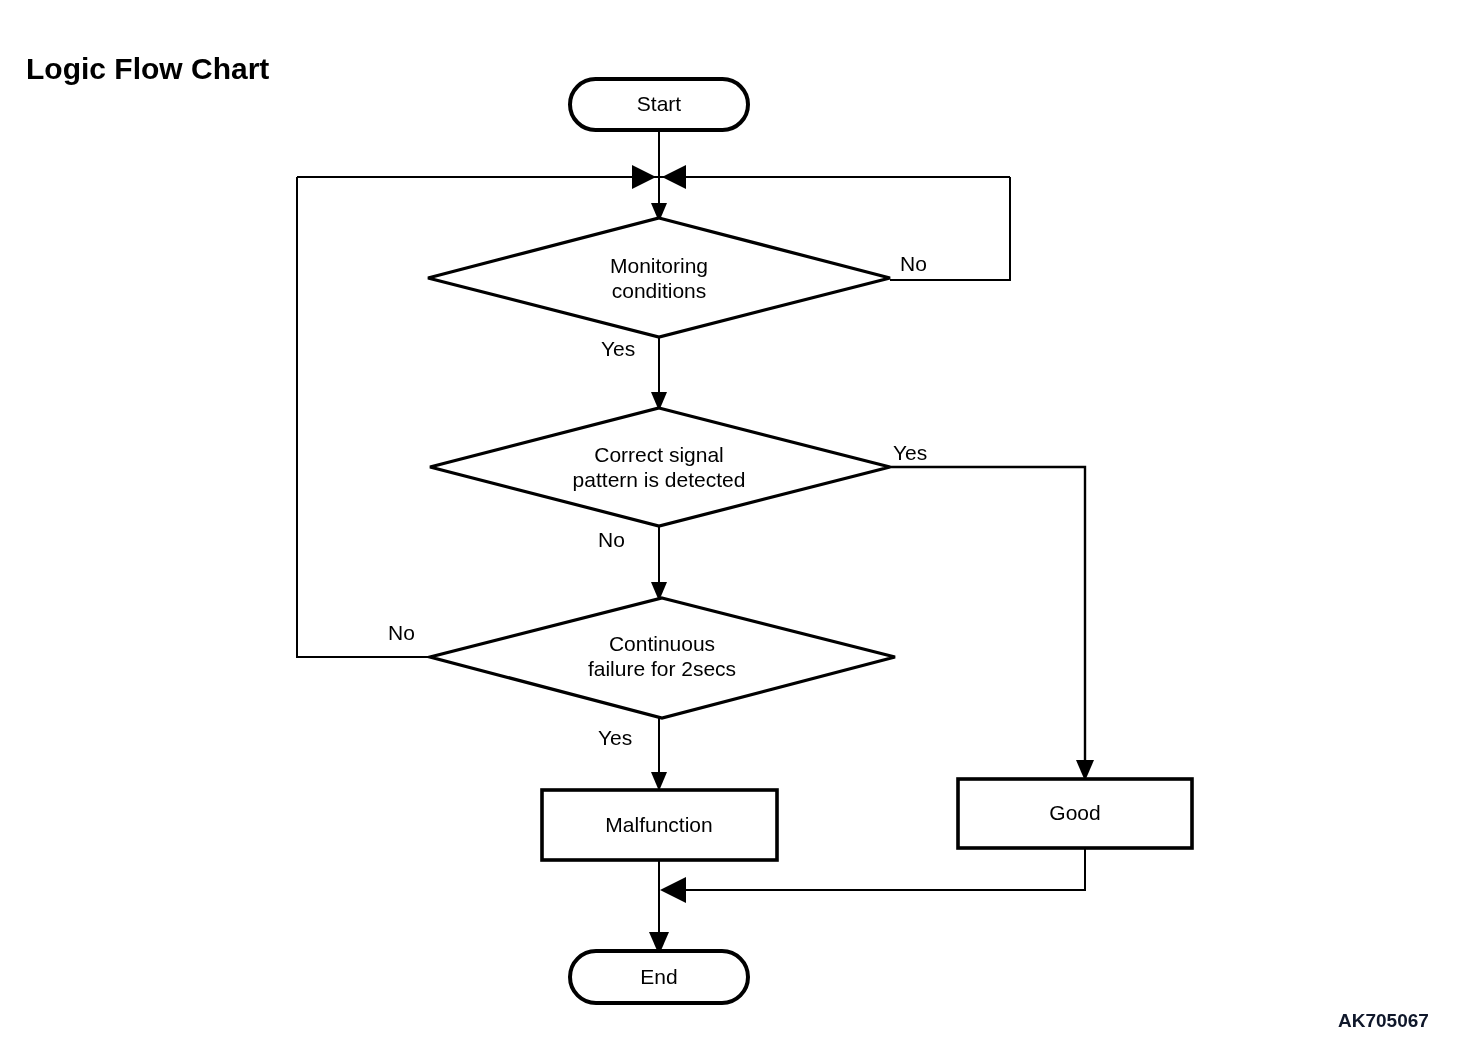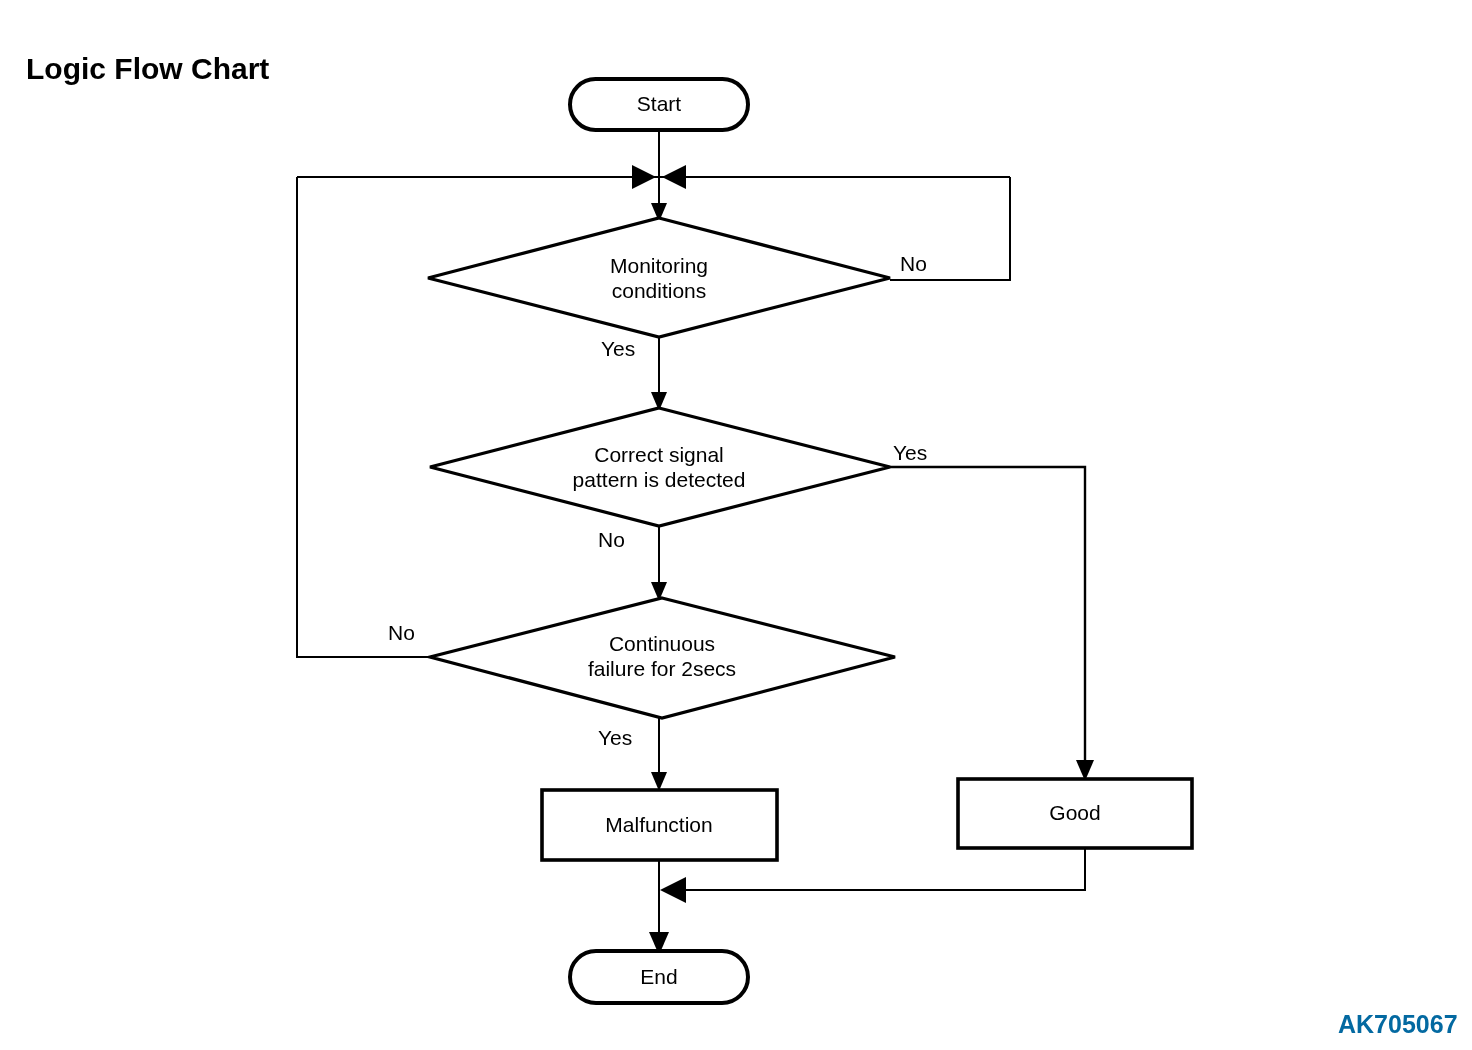--- a/index.html
+++ b/index.html
@@ -22,23 +22,23 @@
     font-weight: bold;
     color: #000000;
     letter-spacing: 0px;
     white-space: nowrap;
     margin-top: 38px;
   }
   #ak-code {
     position: absolute;
     left: 1338px;
     top: 1010px;
-    font-size: 25px;
+    font-size: 19px;
     font-weight: bold;
-    color: #0369a1;
+    color: #0f172a;
     white-space: nowrap;
   }
   #flow-svg {
     position: absolute;
     left: 0;
     top: 0;
   }
   .node-shape {
     fill: #ffffff;
     stroke: #000000;

